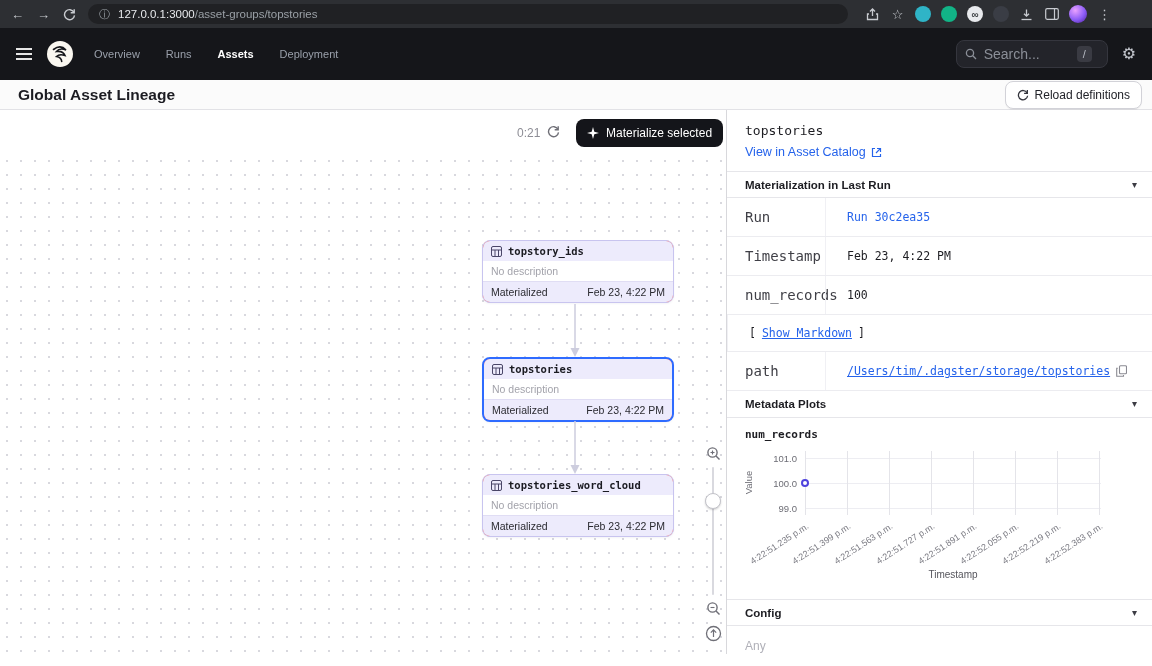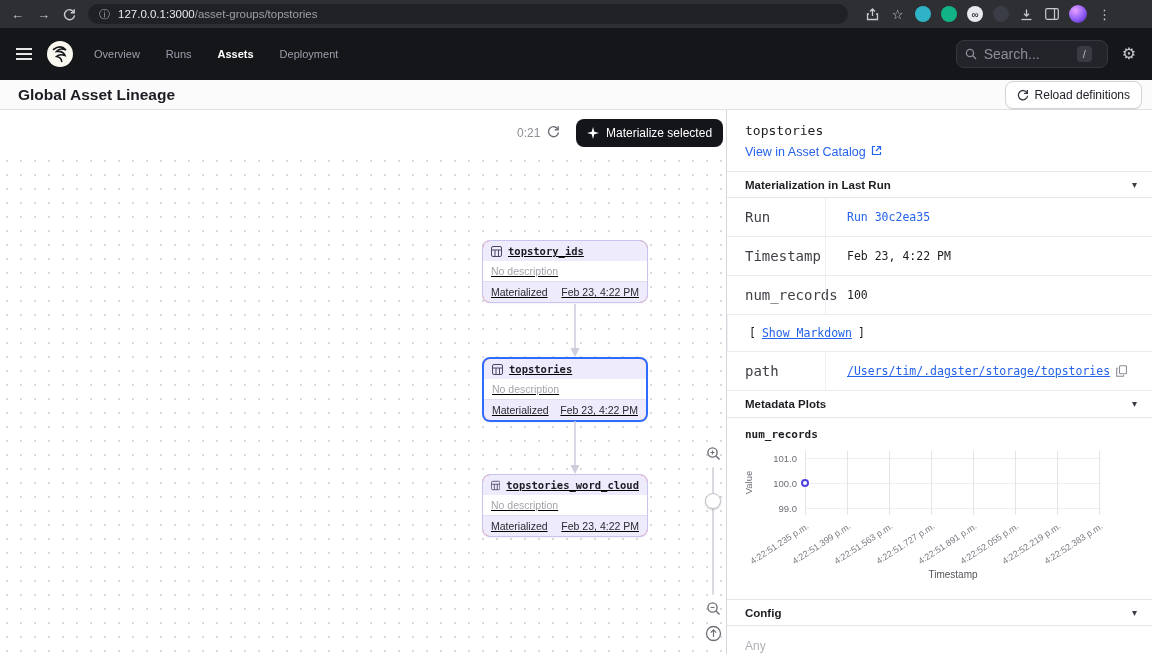--- a/index.html
+++ b/index.html
@@ -51,42 +51,42 @@
 
   
   .asset-filter { position:absolute; left:16px; top:9px; width:278px; height:27px; display:flex; align-items:center; gap:7px; background:#fff; border:1px solid #cfcfd6; border-radius:8px; padding:0 9px; }
   .asset-filter input { flex:1; border:0; outline:0; font-size:12px; color:#333; background:transparent; font-family:"Liberation Sans",sans-serif; }
   .asset-filter input::placeholder { color:#9b9ba3; }
   .timer { position:absolute; left:517px; top:16px; font-size:12px; color:#8d8d95; }
   .toolbar-reload { position:absolute; left:547px; top:14px; color:#6f6f77; cursor:pointer; }
   .materialize-btn { position:absolute; left:576px; top:9px; height:28px; display:flex; align-items:center; gap:7px; background:#14151a; color:#fff; border:0; border-radius:8px; padding:0 11px; font-size:12px; cursor:pointer; }
 
   
-  .asset-node { position:absolute; left:482px; width:166px; border:1px solid #c8c4ef; border-radius:8px; background:#ef4444; overflow:hidden; cursor:pointer; box-shadow:0 1px 2px rgba(40,40,90,.05);text-decoration:underline; }
+  .asset-node { position:absolute; left:482px; width:192px; border:1px solid #c8c4ef; border-radius:8px; background:#ef4444; overflow:hidden; cursor:pointer; box-shadow:0 1px 2px rgba(40,40,90,.05); }
   .asset-node.selected { border:2px solid #2e6bff; }
   .node-header { display:flex; align-items:center; gap:6px; background:#edebfc; padding:4px 8px; }
   .node-name { font-family:"DejaVu Sans Mono",monospace; font-size:10.5px; font-weight:bold; color:#1b1b22; }
   .node-desc { padding:4px 8px; font-size:10.5px; color:#a3a3ab; background:#fff; }
   .node-footer { display:flex; justify-content:space-between; background:#edebfc; padding:4px 8px; font-size:10.5px; color:#2b2b31; border-top:1px solid #e0ddf4; }
   .n1 { top:130px; } .n2 { top:247px; } .n3 { top:364px; }
   .edge { position:absolute; left:569px; }
   .e1 { top:194px; } .e2 { top:311px; }
 
   
   .zoom-controls { position:absolute; left:703px; top:336px; width:20px; display:flex; flex-direction:column; align-items:center; }
   .zoom-icon { cursor:pointer; color:#6f6f77; display:flex; }
   .zoom-slider { position:relative; width:20px; height:128px; margin:6px 0; }
   .zoom-track { position:absolute; left:9px; top:0; width:2px; height:100%; background:#d9d9df; border-radius:1px; }
   .zoom-handle { position:absolute; left:2px; top:26px; width:16px; height:16px; border-radius:50%; background:#fff; border:1px solid #c2c2c9; box-shadow:0 1px 2px rgba(0,0,0,.18); cursor:grab; }
   .recenter { margin-top:9px; }
 
   
   .dp-head { padding:13px 16px 12px 18px; }
   .dp-title { font-family:"DejaVu Sans Mono",monospace; font-size:13px; color:#1d1d22; }
-  .dp-link-row { display:flex; gap:5px; margin-top:7px; }
+  .dp-link-row { display:flex; align-items:center; gap:5px; margin-top:7px; }
   .link { color:#2563eb; cursor:pointer; text-decoration:none; }
   .link.u { text-decoration:underline; }
   .dp-link-row .link { font-size:12.5px; }
   .section-header { display:flex; align-items:center; justify-content:space-between; height:27px; padding:0 15px 0 18px; border-top:1px solid #e6e6ea; border-bottom:1px solid #e6e6ea; cursor:pointer; background:#fff; }
   .section-header + .section-header, .kv-table + .section-header { border-top:0; }
   .hlabel { font-size:11.5px; font-weight:bold; color:#1d1d22; }
   .chev { color:#3c3c44; font-size:10px; line-height:1; }
 
   .kv-row { display:flex; align-items:stretch; border-bottom:1px solid #ececf0; }
   .kv-key { width:98px; flex-shrink:0; padding:11px 6px 11px 18px; font-family:"DejaVu Sans Mono",monospace; font-size:14px; color:#3f3f46; }

